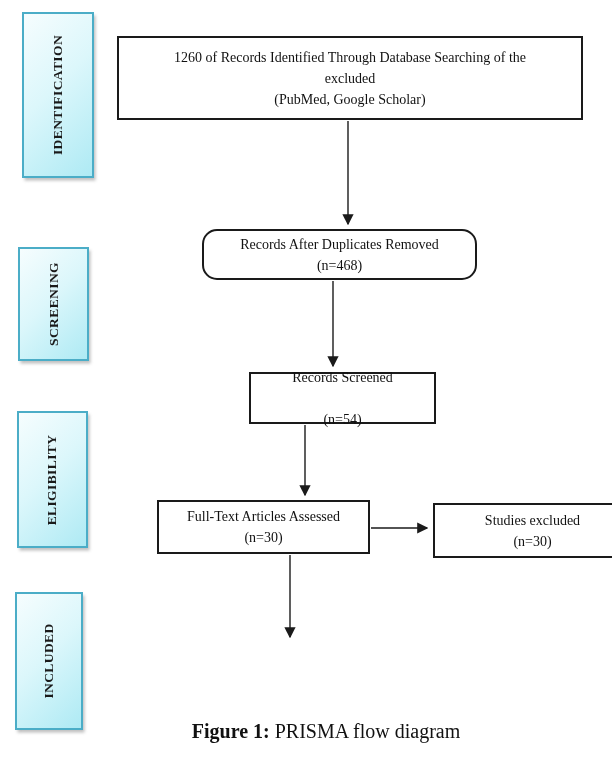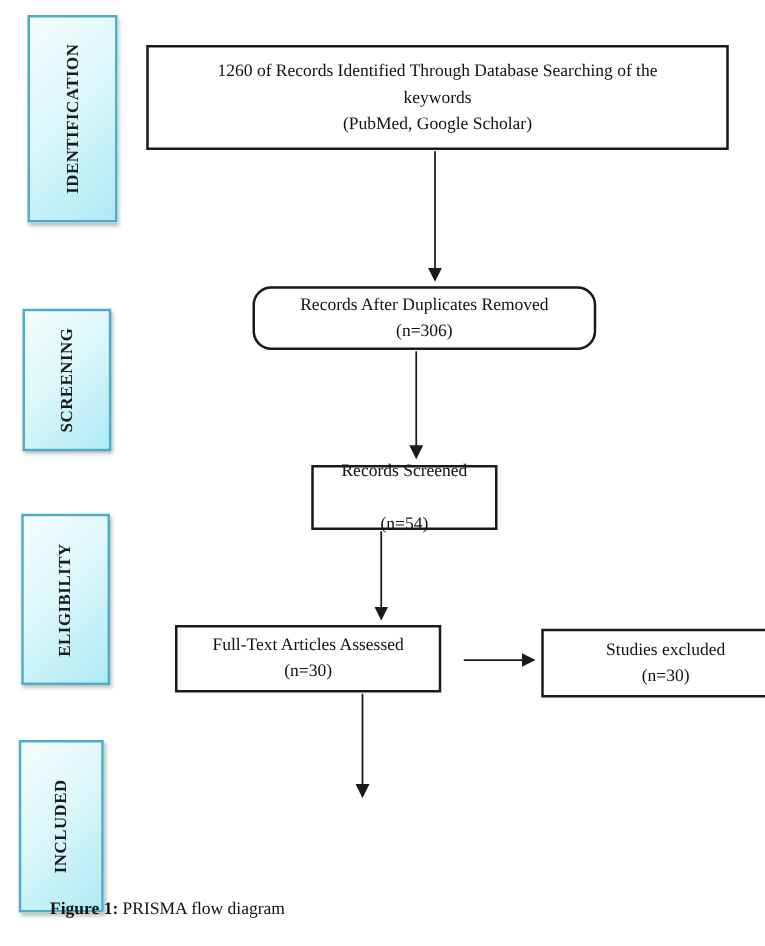--- a/index.html
+++ b/index.html
@@ -53,42 +53,43 @@
     align-items: center;
     justify-content: center;
     text-align: center;
     font-size: 14px;
     line-height: 1.5;
     padding: 2px 4px;
   }
   .flow-box .line { white-space: nowrap; }
   .box-identified { left: 117px; top: 36px;  width: 466px; height: 84px; justify-content: flex-start; padding-top: 9px; }
   .box-duplicates { left: 202px; top: 229px; width: 275px; height: 51px; border-radius: 15px; }
-  .box-screened   { left: 249px; top: 372px; width: 149px; height: 52px; gap: 21px; }
-  .box-fulltext   { left: 140px; top: 500px; width: 213px; height: 54px; }
+  .box-screened   { left: 249px; top: 372px; width: 187px; height: 52px; gap: 21px; }
+  .box-fulltext   { left: 157px; top: 500px; width: 213px; height: 54px; }
   .box-excluded   { left: 433px; top: 503px; width: 199px; height: 55px; }
   .box-included   { left: 208px; top: 643px; width: 167px; height: 57px; }
 
   
   .arrows {
     position: absolute;
     left: 0; top: 0;
     width: 612px; height: 757px;
     pointer-events: none;
   }
   .arrows line { stroke: var(--arrow, #1a1a1a); stroke-width: 1.4; }
   .arrows .ah { fill: var(--arrow, #1a1a1a); }
 
   
   .caption {
     position: absolute;
     left: 40px;
     top: 720px;
     width: 572px;
-    font-size: 14px;
+    text-align: center;
+    font-size: 20px;
   }
   .caption .bold { font-weight: bold; }
 </style>
 </head>
 <body>
 
 <div class="canvas">
 
   <div class="stage stage-identification">
     <span class="stage-label">IDENTIFICATION</span>
@@ -98,27 +99,27 @@
   </div>
   <div class="stage stage-eligibility">
     <span class="stage-label">ELIGIBILITY</span>
   </div>
   <div class="stage stage-included">
     <span class="stage-label">INCLUDED</span>
   </div>
 
   <div class="flow-box box-identified">
     <div class="line">1260 of Records Identified Through Database Searching of the</div>
-    <div class="line">keywords</div>
+    <div class="line">excluded</div>
     <div class="line">(PubMed, Google Scholar)</div>
   </div>
 
   <div class="flow-box box-duplicates">
     <div class="line">Records After Duplicates Removed</div>
-    <div class="line">(n=306)</div>
+    <div class="line">(n=468)</div>
   </div>
 
   <div class="flow-box box-screened">
     <div class="line">Records Screened</div>
     <div class="line">(n=54)</div>
   </div>
 
   <div class="flow-box box-fulltext">
     <div class="line">Full-Text Articles Assessed</div>
     <div class="line">(n=30)</div>

